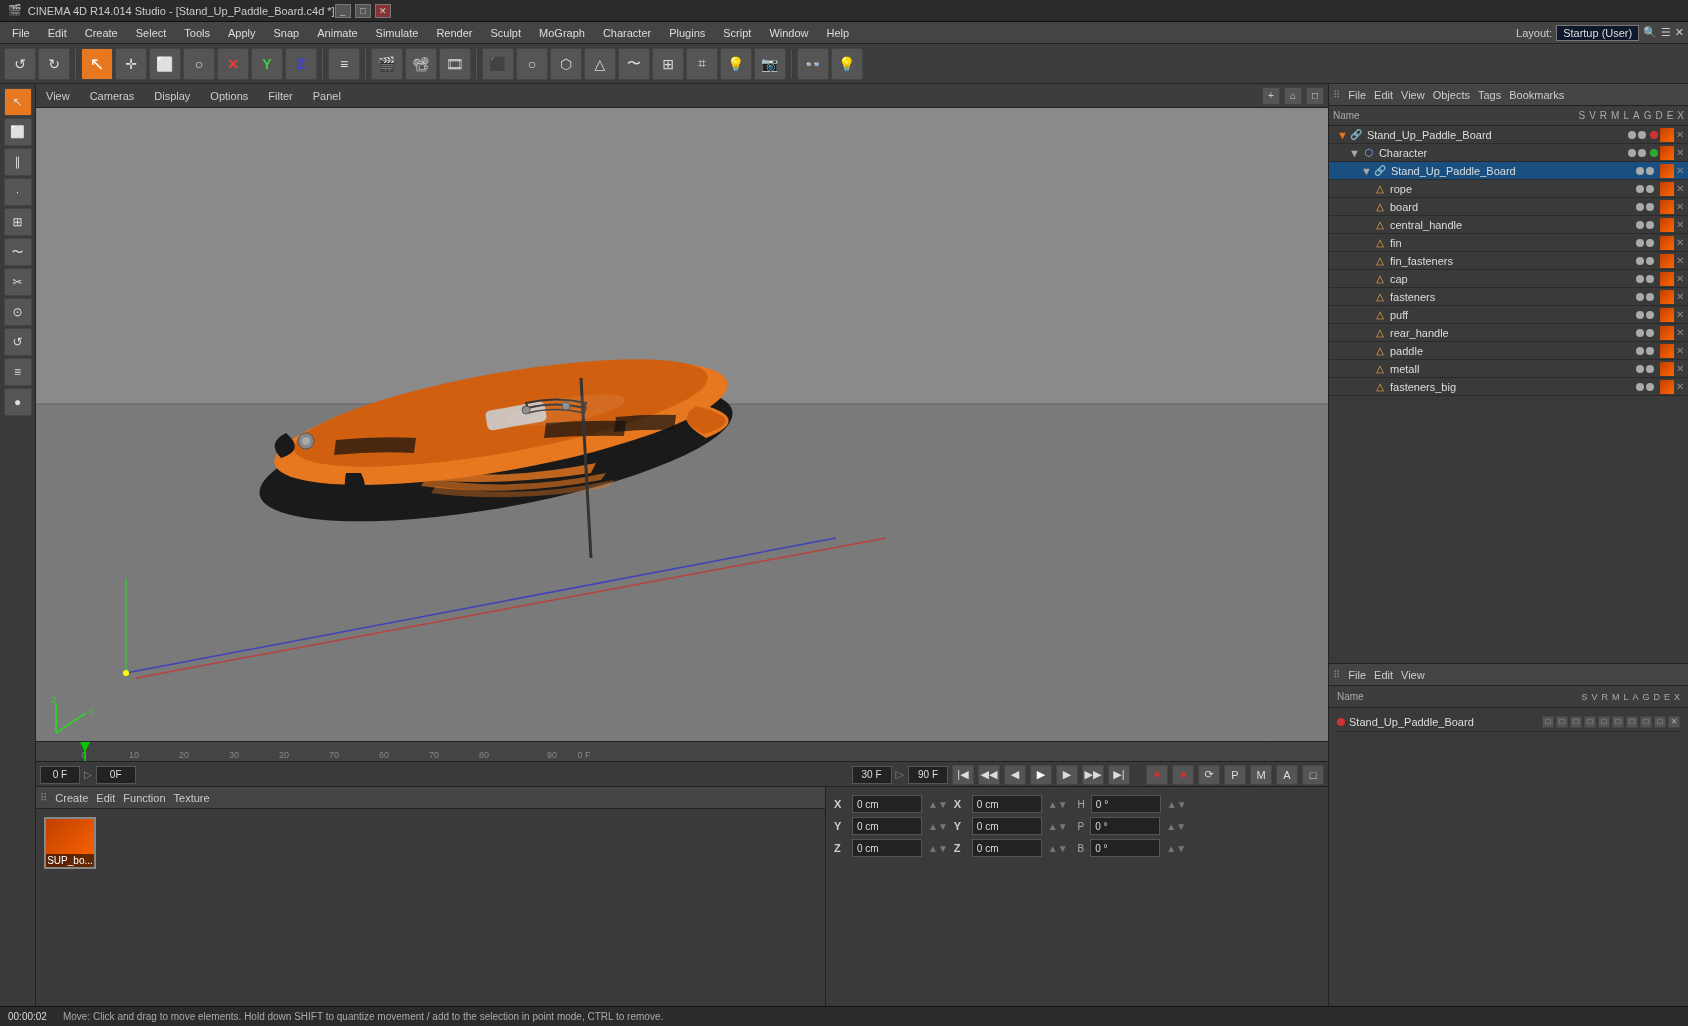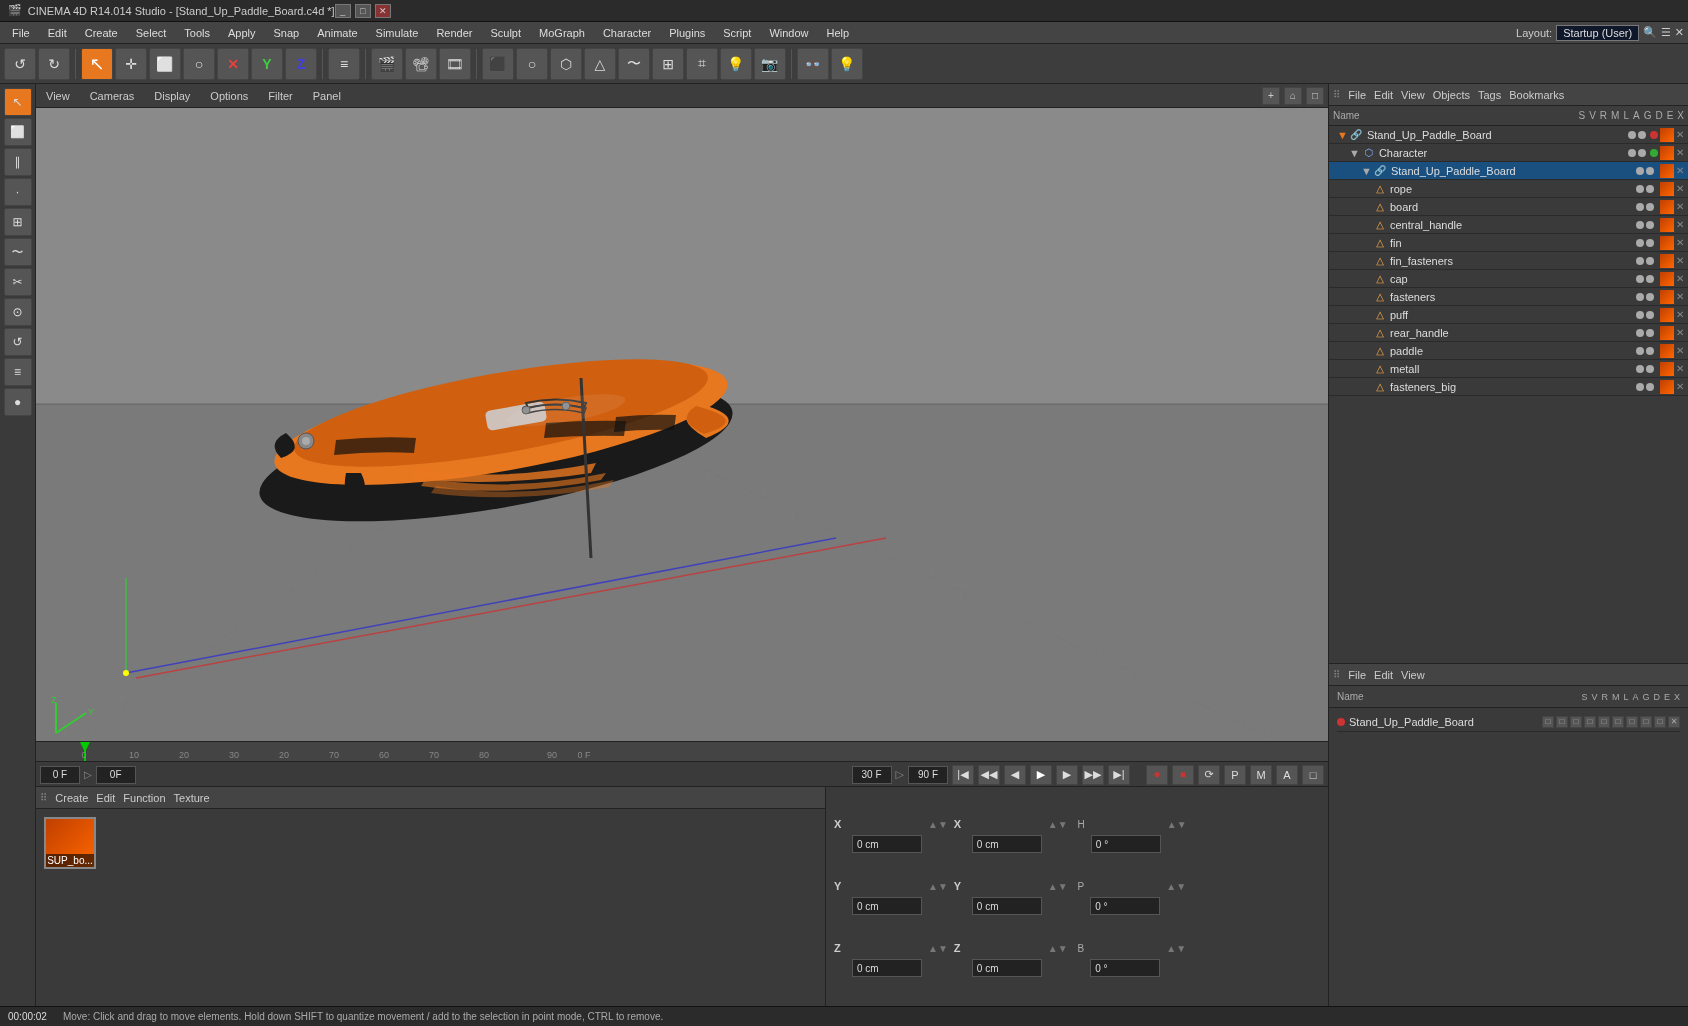--- a/index.html
+++ b/index.html
@@ -281,21 +281,21 @@
       font-size: 11px;
       font-weight: bold;
     }
     .coord-field {
       width: 70px; height: 18px;
       background: #222;
       border: 1px solid #555;
       color: #ddd;
       font-size: 10px;
       padding: 0 4px;
-      display: flex; align-items: center; margin-top: 40px;
+      display: flex; align-items: center;
     }
     .coord-separator { color: #777; font-size: 10px; }
     .coord-section-label { color: #aaa; font-size: 10px; margin-left: 4px; }
     .coord-dropdown {
       height: 20px;
       background: #444;
       border: 1px solid #666;
       color: #ddd;
       font-size: 10px;
       padding: 0 4px;

